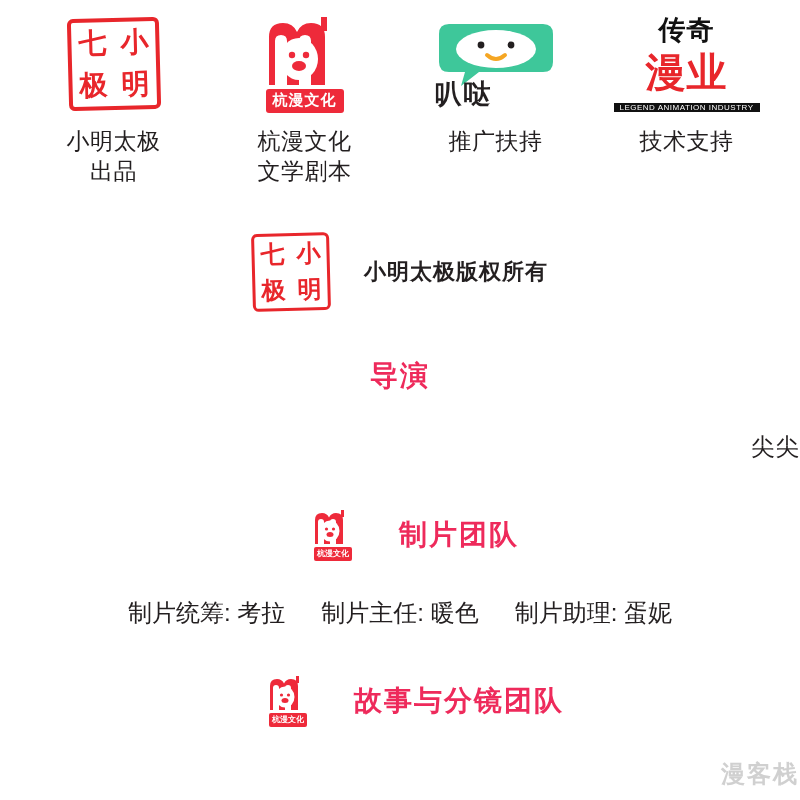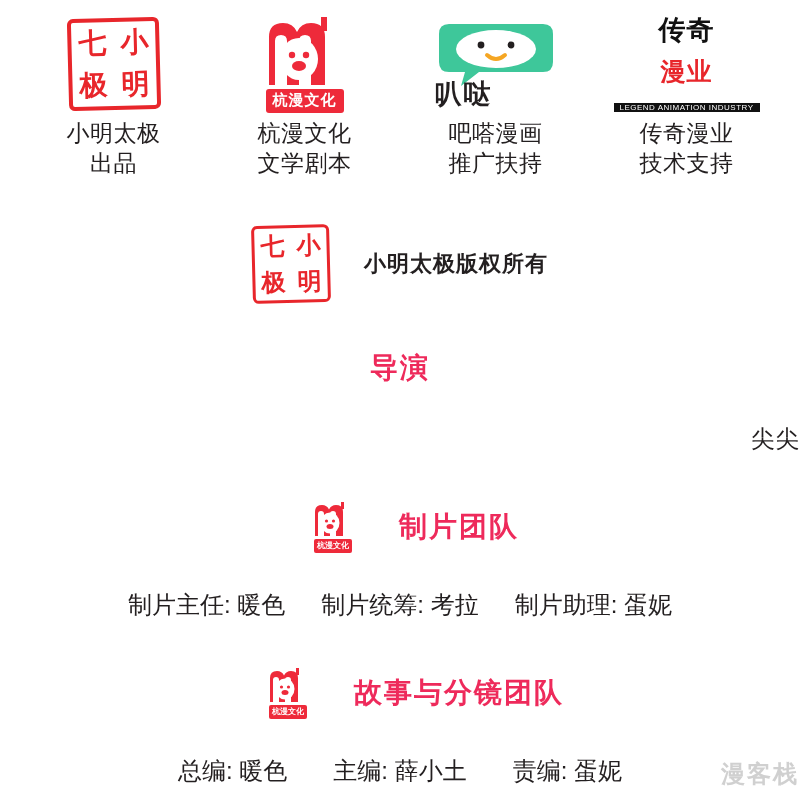--- a/index.html
+++ b/index.html
@@ -30,21 +30,21 @@
     flex-direction: column;
     align-items: center;
   }
   .logo-mark {
     height: 108px;
     display: flex;
     align-items: center;
     justify-content: center;
   }
   .logo-caption {
-    margin-top: 0;
+    margin-top: 8px;
     text-align: center;
     font-size: 23px;
     line-height: 1.32;
     letter-spacing: 0.5px;
     color: #231f20;
     font-weight: 500;
   }
 
   
   .seal {
@@ -134,21 +134,21 @@
     font-family: "DejaVu Serif", "Liberation Serif", serif;
     font-size: 27px;
     font-weight: 700;
     color: #111;
     letter-spacing: 1px;
     line-height: 1;
     text-shadow: 1px 1px 0 #fff, -1px 1px 0 #fff;
   }
   .legend-mid {
     font-family: "DejaVu Serif", "Liberation Serif", serif;
-    font-size: 25px;
+    font-size: 40px;
     font-weight: 700;
     color: #e8262b;
     line-height: 1;
     margin-top: 1px;
     letter-spacing: 1px;
   }
   .legend-bar {
     margin-top: 4px;
     background: #111;
     color: #fff;
@@ -271,35 +271,33 @@
           <path d="M14 6 H108 Q118 6 118 16 V44 Q118 54 108 54 H44 L26 68 L30 54 H14 Q4 54 4 44 V16 Q4 6 14 6 Z" fill="#3ec79a"></path>
           <ellipse cx="61" cy="31" rx="40" ry="19" fill="#ffffff"></ellipse>
           <circle cx="46" cy="27" r="3.4" fill="#231f20"></circle>
           <circle cx="76" cy="27" r="3.4" fill="#231f20"></circle>
           <path d="M52 37 Q61 45 70 37" stroke="#f5a623" stroke-width="4" fill="none" stroke-linecap="round"></path>
         </svg>
         <div class="bd-text">叭哒</div>
       </div>
     </div>
     <div class="logo-caption">
-      <div>吧嗒漫画</div>
       <div>推广扶持</div>
     </div>
   </div>
 
   <div class="logo-cell">
     <div class="logo-mark">
       <div class="legend-mark">
         <div class="legend-top">传奇</div>
         <div class="legend-mid">漫业</div>
         <div class="legend-bar">LEGEND ANIMATION INDUSTRY</div>
       </div>
     </div>
     <div class="logo-caption">
-      <div>传奇漫业</div>
       <div>技术支持</div>
     </div>
   </div>
 
 </div>
 
 <div class="copyright-row">
   <div>
     <div class="seal small">
       <span>七</span>
@@ -334,22 +332,22 @@
         </span>
         <span class="hm-badge">杭漫文化</span>
       </span>
     </span>
     <span>制片团队</span>
   </div>
 
   <div class="spacer-34"></div>
 
   <div class="roles">
+    <span class="role-item">制片统筹: 考拉</span>
     <span class="role-item">制片主任: 暖色</span>
-    <span class="role-item">制片统筹: 考拉</span>
     <span class="role-item">制片助理: 蛋妮</span>
   </div>
 
   <div class="spacer-44"></div>
 
   <div class="section-head with-logo">
     <span>
       <span class="hm-logo tiny">
         <span class="hm-mark">
           <svg viewBox="0 0 92 72" width="46" height="36" aria-hidden="true">
@@ -362,23 +360,18 @@
           </svg>
         </span>
         <span class="hm-badge">杭漫文化</span>
       </span>
     </span>
     <span>故事与分镜团队</span>
   </div>
 
   <div class="spacer-34"></div>
 
-  <div class="roles wide">
-    <span class="role-item">总编: 暖色</span>
-    <span class="role-item">主编: 薛小土</span>
-    <span class="role-item">责编: 蛋妮</span>
-  </div>
 
   <div class="spacer-44"></div>
 
 </div>
 
 <div class="watermark">漫客栈</div>
 
 </body></html>

